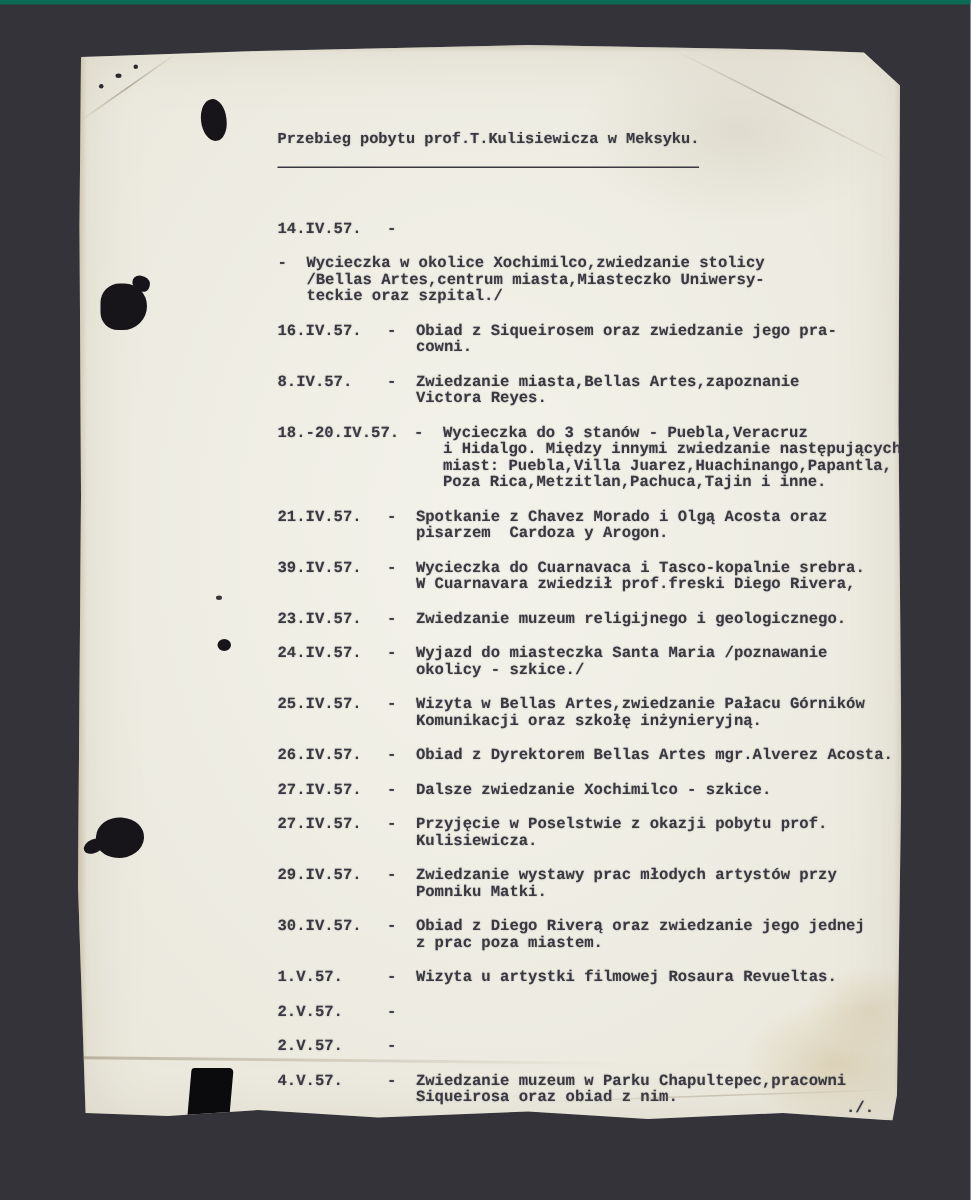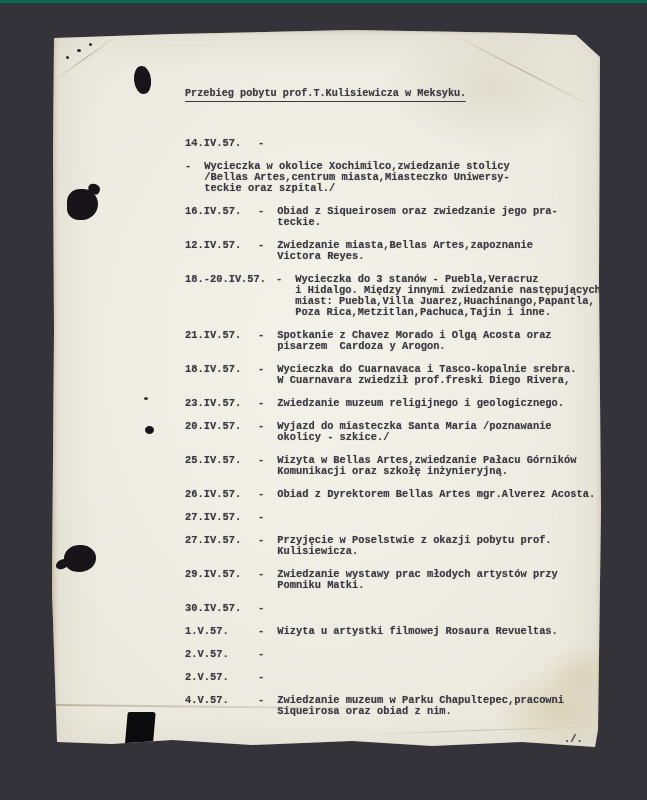--- a/index.html
+++ b/index.html
@@ -42,21 +42,21 @@
     font-size: 10.4px;
     font-weight: bold;
     line-height: 11px;
     text-shadow: 0 0 1px rgba(58,57,65,.45);
   }
   .doc-title {
     display: inline-block;
     font-size: 10.2px;
     white-space: nowrap;
     border-bottom: 1.2px solid #3a3941;
-    padding-bottom: 2px;
+    padding-bottom: 12px;
     margin-bottom: 36px;
   }
   .entry { display: flex; margin-bottom: 12px; }
   .entry .date { flex: 0 0 auto; min-width: 63px; margin-right: 10px; white-space: nowrap; }
   .entry .dash { flex: 0 0 auto; margin-right: 13px; }
   .entry .text { white-space: pre; }
   .footer-mark {
     position: absolute; left: 512px; top: 703px;
     font-size: 10.4px; font-weight: bold; color: #3a3941;
     text-shadow: 0 0 1px rgba(58,57,65,.45);
@@ -98,89 +98,92 @@
       <div class="entry">
         <span class="dash">-</span>
         <span class="text">Wycieczka w okolice Xochimilco,zwiedzanie stolicy
 /Bellas Artes,centrum miasta,Miasteczko Uniwersy-
 teckie oraz szpital./</span>
       </div>
       <div class="entry">
         <span class="date">16.IV.57.</span>
         <span class="dash">-</span>
         <span class="text">Obiad z Siqueirosem oraz zwiedzanie jego pra-
-teckie.</span>
-      </div>
-      <div class="entry">
-        <span class="date">12.IV.57.</span>
+cowni.</span>
+      </div>
+      <div class="entry">
+        <span class="date">8.IV.57.</span>
         <span class="dash">-</span>
         <span class="text">Zwiedzanie miasta,Bellas Artes,zapoznanie
 Victora Reyes.</span>
       </div>
       <div class="entry">
         <span class="date">18.-20.IV.57.</span>
         <span class="dash">-</span>
         <span class="text">Wycieczka do 3 stanów - Puebla,Veracruz
 i Hidalgo. Między innymi zwiedzanie następujących
 miast: Puebla,Villa Juarez,Huachinango,Papantla,
 Poza Rica,Metzitlan,Pachuca,Tajin i inne.</span>
       </div>
       <div class="entry">
         <span class="date">21.IV.57.</span>
         <span class="dash">-</span>
         <span class="text">Spotkanie z Chavez Morado i Olgą Acosta oraz
 pisarzem  Cardoza y Arogon.</span>
       </div>
       <div class="entry">
-        <span class="date">18.IV.57.</span>
+        <span class="date">39.IV.57.</span>
         <span class="dash">-</span>
         <span class="text">Wycieczka do Cuarnavaca i Tasco-kopalnie srebra.
 W Cuarnavara zwiedził prof.freski Diego Rivera,</span>
       </div>
       <div class="entry">
         <span class="date">23.IV.57.</span>
         <span class="dash">-</span>
         <span class="text">Zwiedzanie muzeum religijnego i geologicznego.</span>
       </div>
       <div class="entry">
-        <span class="date">20.IV.57.</span>
+        <span class="date">24.IV.57.</span>
         <span class="dash">-</span>
         <span class="text">Wyjazd do miasteczka Santa Maria /poznawanie
 okolicy - szkice./</span>
       </div>
       <div class="entry">
         <span class="date">25.IV.57.</span>
         <span class="dash">-</span>
         <span class="text">Wizyta w Bellas Artes,zwiedzanie Pałacu Górników
 Komunikacji oraz szkołę inżynieryjną.</span>
       </div>
       <div class="entry">
         <span class="date">26.IV.57.</span>
         <span class="dash">-</span>
         <span class="text">Obiad z Dyrektorem Bellas Artes mgr.Alverez Acosta.</span>
       </div>
       <div class="entry">
         <span class="date">27.IV.57.</span>
         <span class="dash">-</span>
+        <span class="text">Dalsze zwiedzanie Xochimilco - szkice.</span>
       </div>
       <div class="entry">
         <span class="date">27.IV.57.</span>
         <span class="dash">-</span>
         <span class="text">Przyjęcie w Poselstwie z okazji pobytu prof.
 Kulisiewicza.</span>
       </div>
       <div class="entry">
         <span class="date">29.IV.57.</span>
         <span class="dash">-</span>
         <span class="text">Zwiedzanie wystawy prac młodych artystów przy
 Pomniku Matki.</span>
       </div>
       <div class="entry">
         <span class="date">30.IV.57.</span>
         <span class="dash">-</span>
+        <span class="text">Obiad z Diego Riverą oraz zwiedzanie jego jednej
+z prac poza miastem.</span>
       </div>
       <div class="entry">
         <span class="date">1.V.57.</span>
         <span class="dash">-</span>
         <span class="text">Wizyta u artystki filmowej Rosaura Revueltas.</span>
       </div>
       <div class="entry">
         <span class="date">2.V.57.</span>
         <span class="dash">-</span>
       </div>

